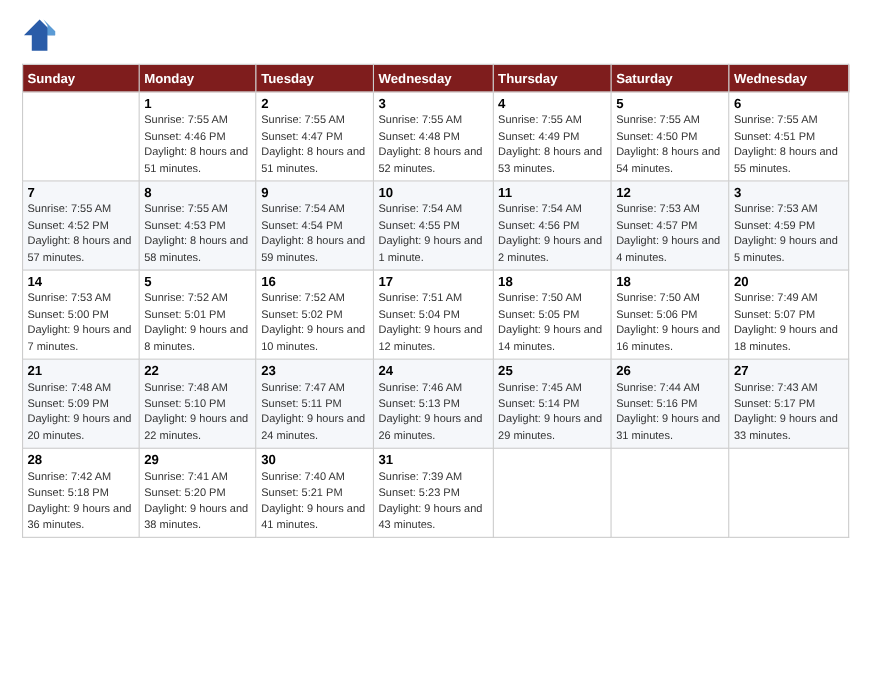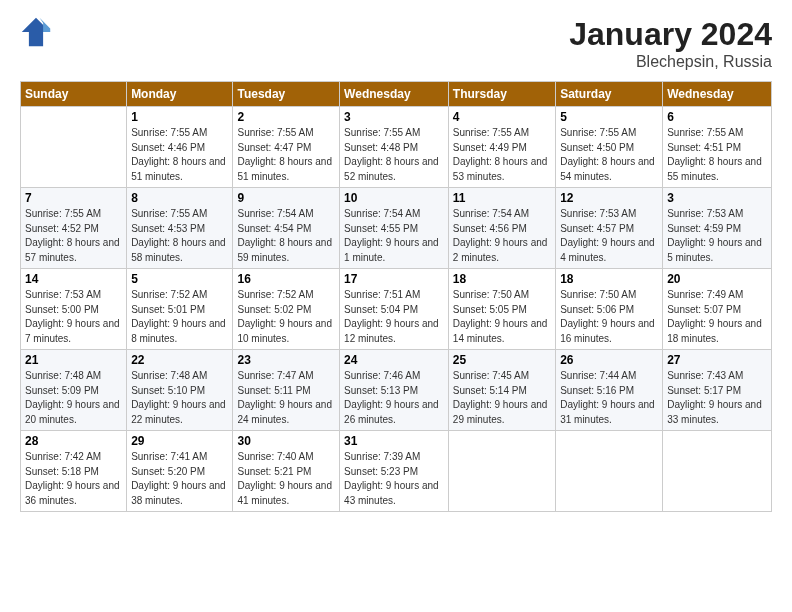--- a/index.html
+++ b/index.html
@@ -47,21 +47,21 @@
     .subtitle {
       font-size: 16px;
       color: #444;
     }
     .calendar {
       width: 100%;
       border-collapse: collapse;
       font-size: 10.5px;
     }
     .calendar thead tr th {
-      background: #a16207;
+      background: #7f1d1d;
       color: #fff;
       font-size: 12px;
       font-weight: bold;
       padding: 5px 4px;
       text-align: left;
       border: 1px solid #ccc;
     }
     .calendar tbody tr td {
       border: 1px solid #ccc;
       vertical-align: top;
@@ -93,24 +93,20 @@
 </head>
 <body>
 
 <div class="page">
   <div class="header">
     <div class="logo">
       <svg class="logo-icon" viewBox="0 0 36 36">
         <polygon points="18,2 34,18 26,18 26,34 10,34 10,18 2,18" fill="#2a5ca8"></polygon>
         <polygon points="22,2 34,14 34,18 26,18 26,8" fill="#5b9bd5"></polygon>
       </svg>
-    </div>
-    <div class="title-block">
-      <div class="main-title">January 2024</div>
-      <div class="subtitle">Blechepsin, Russia</div>
     </div>
   </div>
 
   <table class="calendar">
     <thead>
       <tr>
       <th>Sunday</th>
           <th>Monday</th>
           <th>Tuesday</th>
           <th>Wednesday</th>

